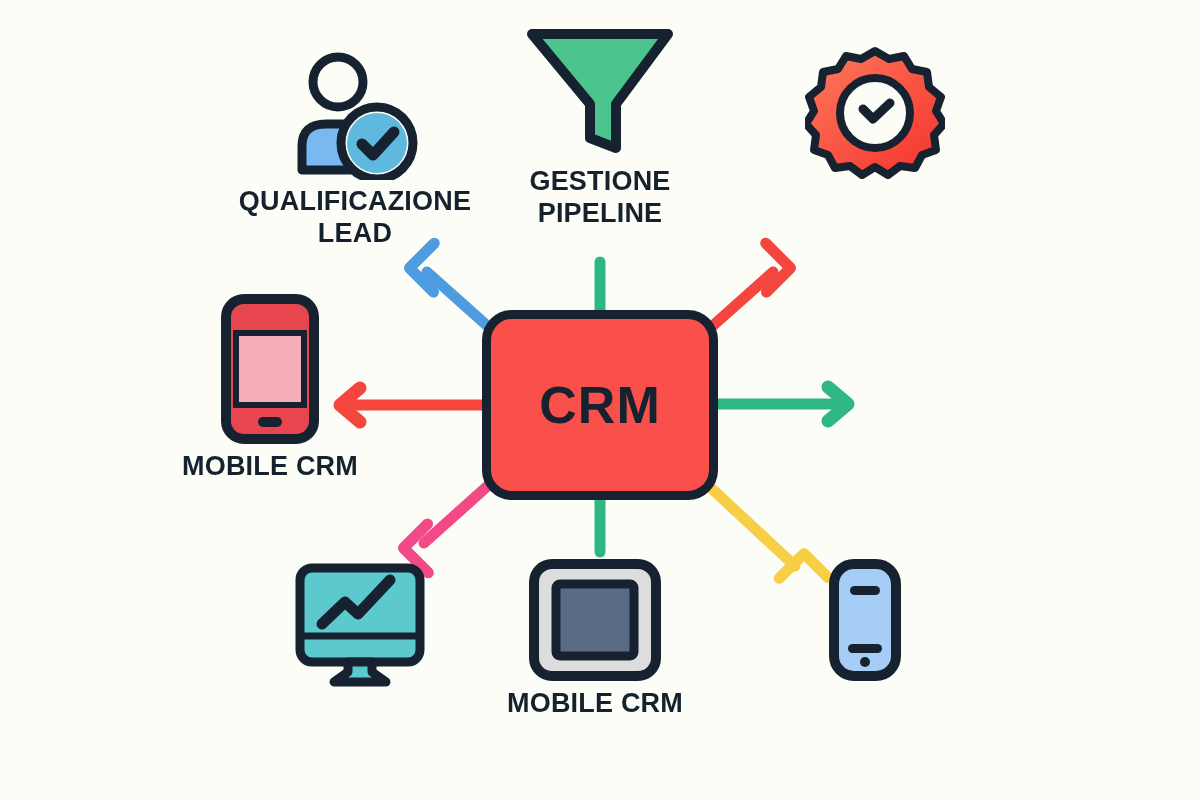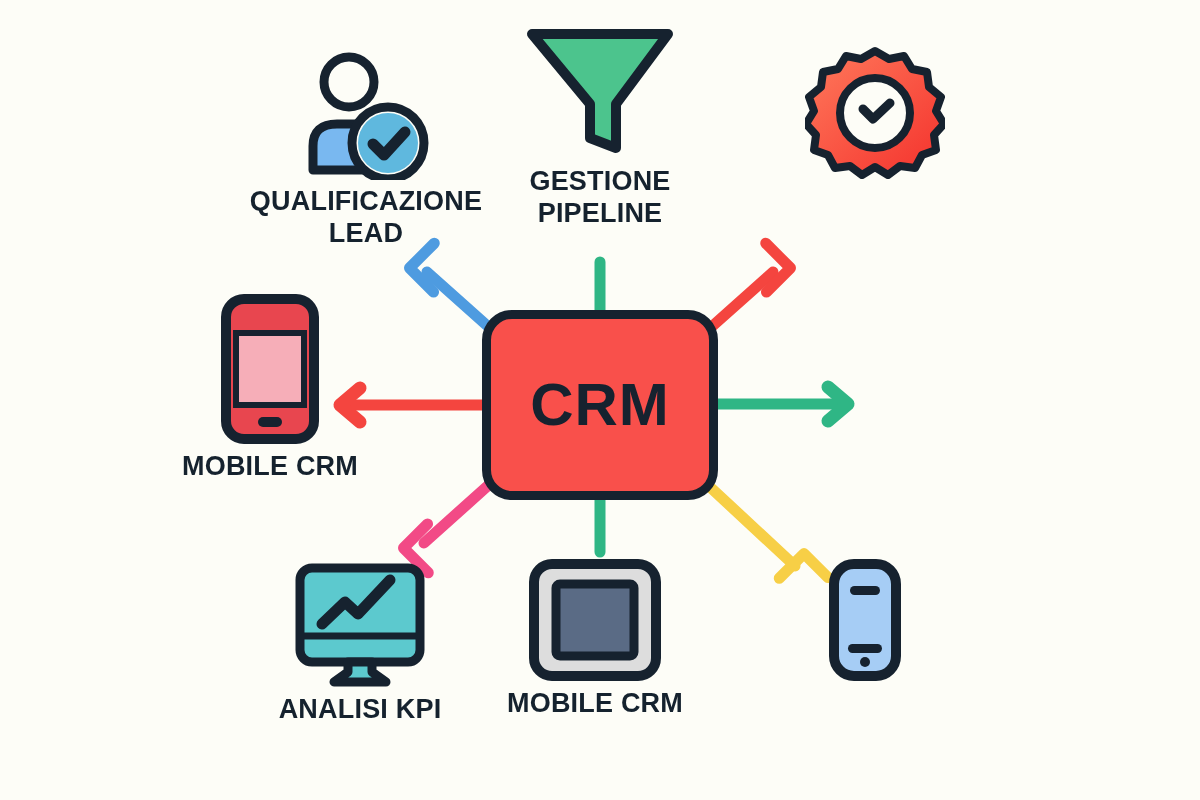--- a/index.html
+++ b/index.html
@@ -58,27 +58,27 @@
     border: 9px solid #16222F;
     border-radius: 30px;
     box-sizing: border-box;
     display: flex;
     align-items: center;
     justify-content: center;
   }
   #hub-label {
     color: #16222F;
     font-weight: bold;
-    font-size: 60px;
+    font-size: 52px;
     letter-spacing: 1px;
     line-height: 1;
     text-align: center;
   }
   
-  #node-qualificazione-lead { left: 211px; top: 48px;  width: 310px; justify-content: space-between; }
+  #node-qualificazione-lead { left: 200px; top: 48px;  width: 310px; justify-content: space-between; }
   #node-gestione-pipeline   { left: 470px; top: 20px;  width: 260px; }
   #node-automazione-followup{ left: 715px; top: 45px;  width: 320px; }
   #node-mobile-crm-left     { left: 145px; top: 293px; width: 250px; }
   #node-integrazione        { left: 760px; top: 310px; width: 340px; }
   #node-analisi-kpi         { left: 240px; top: 562px; width: 240px; }
   #node-mobile-crm-bottom   { left: 480px; top: 558px; width: 230px; }
   #node-phone-blue          { left: 800px; top: 558px; width: 130px; }
 </style>
 </head>
 <body>
@@ -190,21 +190,20 @@
 
   <div class="node" id="node-analisi-kpi">
     <span class="node-icon">
       <svg width="140" height="126" viewBox="0 0 140 126">
         <rect x="10" y="6" width="120" height="94" rx="12" fill="#5CC9CE" stroke="#16222F" stroke-width="9"></rect>
         <line x1="14" y1="74" x2="126" y2="74" stroke="#16222F" stroke-width="7"></line>
         <polyline points="32,62 55,40 68,52 100,18" fill="none" stroke="#16222F" stroke-width="11" stroke-linecap="round" stroke-linejoin="round"></polyline>
         <path d="M58 100 L58 110 L44 120 L96 120 L82 110 L82 100 Z" fill="#5CC9CE" stroke="#16222F" stroke-width="9" stroke-linejoin="round"></path>
       </svg>
     </span>
-    <span class="node-label">ANALISI KPI</span>
   </div>
 
   <div class="node" id="node-mobile-crm-bottom">
     <span class="node-icon">
       <svg width="134" height="124" viewBox="0 0 134 124">
         <rect x="6" y="6" width="122" height="112" rx="18" fill="#DDDDDD" stroke="#16222F" stroke-width="10"></rect>
         <rect x="28" y="26" width="78" height="72" rx="4" fill="#5A6B85" stroke="#16222F" stroke-width="9"></rect>
       </svg>
     </span>
     <span class="node-label">MOBILE CRM</span>

